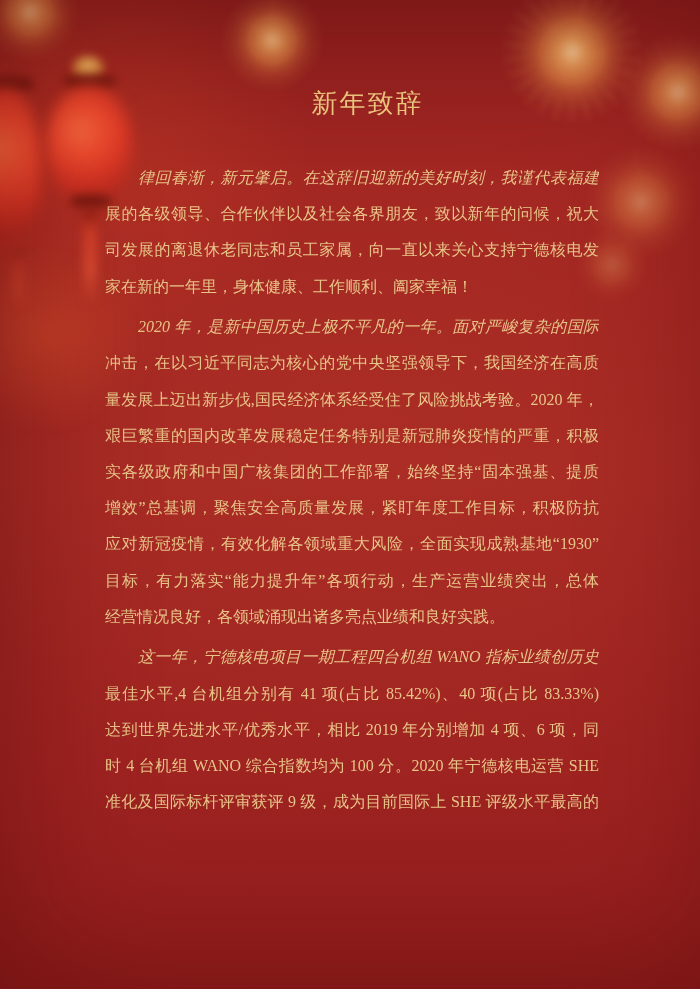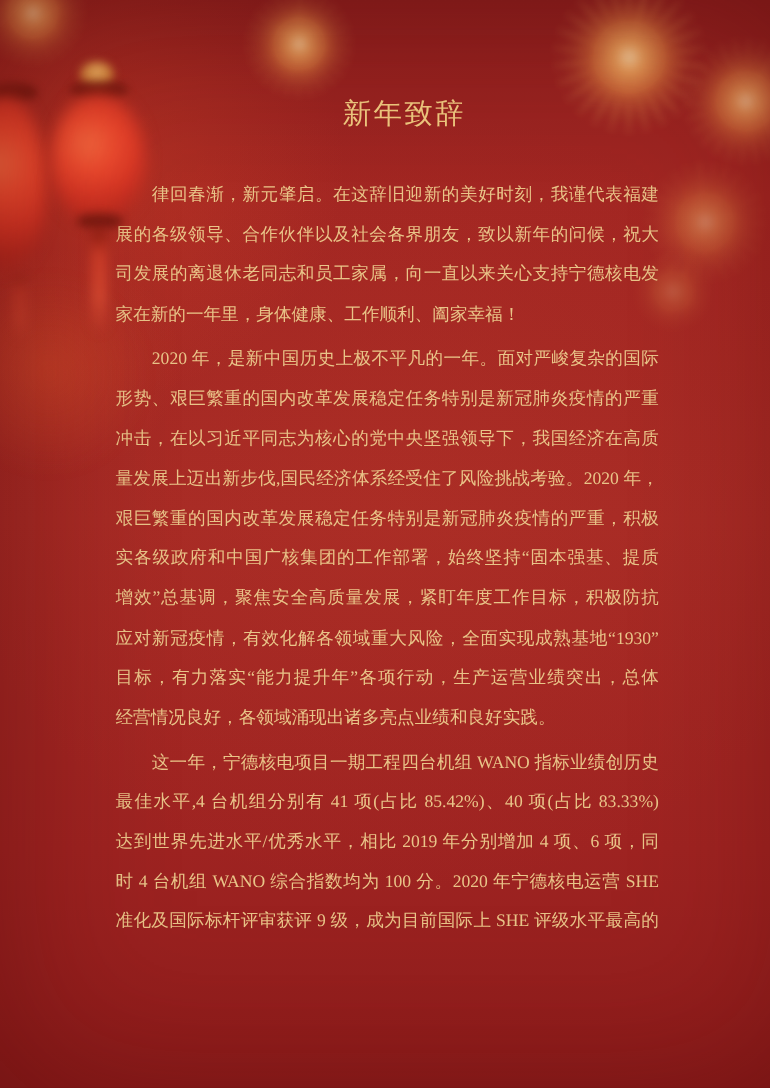--- a/index.html
+++ b/index.html
@@ -60,21 +60,21 @@
   }
   .content{
     position:absolute;left:105px;top:160px;width:494px;
     color:#e9c488;font-size:16px;
   }
   .paragraph{margin:0 0 4.5px 0;}
   .line{
     height:36.2px;line-height:36.2px;overflow:hidden;
     text-align:justify;text-align-last:justify;text-justify:inter-character;
   }
-  .line.first{padding-left:33px;}
+  .line.first{padding-left:33px;font-style:italic;}
   .line.short{text-align-last:left;}
 </style>
 </head>
 <body>
 
 <div class="page">
 
   <div class="firework" style="left:-22px;top:-40px;width:104px;height:104px;opacity:.85;transform:rotate(12deg);"></div>
   <div class="firework" style="left:218px;top:-14px;width:108px;height:108px;opacity:.9;transform:rotate(-8deg);"></div>
   <div class="firework" style="left:497px;top:-23px;width:150px;height:150px;opacity:.95;transform:rotate(5deg);"></div>
@@ -98,21 +98,20 @@
 
   <div class="content">
       <div class="paragraph">
         <div class="line first">律回春渐，新元肇启。在这辞旧迎新的美好时刻，我谨代表福建</div>
         <div class="line">展的各级领导、合作伙伴以及社会各界朋友，致以新年的问候，祝大</div>
         <div class="line">司发展的离退休老同志和员工家属，向一直以来关心支持宁德核电发</div>
         <div class="line short">家在新的一年里，身体健康、工作顺利、阖家幸福！</div>
       </div>
       <div class="paragraph">
         <div class="line first">2020 年，是新中国历史上极不平凡的一年。面对严峻复杂的国际</div>
-        <div class="line">形势、艰巨繁重的国内改革发展稳定任务特别是新冠肺炎疫情的严重</div>
         <div class="line">冲击，在以习近平同志为核心的党中央坚强领导下，我国经济在高质</div>
         <div class="line">量发展上迈出新步伐,国民经济体系经受住了风险挑战考验。2020 年，</div>
         <div class="line">艰巨繁重的国内改革发展稳定任务特别是新冠肺炎疫情的严重，积极落</div>
         <div class="line">实各级政府和中国广核集团的工作部署，始终坚持“固本强基、提质</div>
         <div class="line">增效”总基调，聚焦安全高质量发展，紧盯年度工作目标，积极防抗</div>
         <div class="line">应对新冠疫情，有效化解各领域重大风险，全面实现成熟基地“1930”</div>
         <div class="line">目标，有力落实“能力提升年”各项行动，生产运营业绩突出，总体</div>
         <div class="line short">经营情况良好，各领域涌现出诸多亮点业绩和良好实践。</div>
       </div>
       <div class="paragraph">

